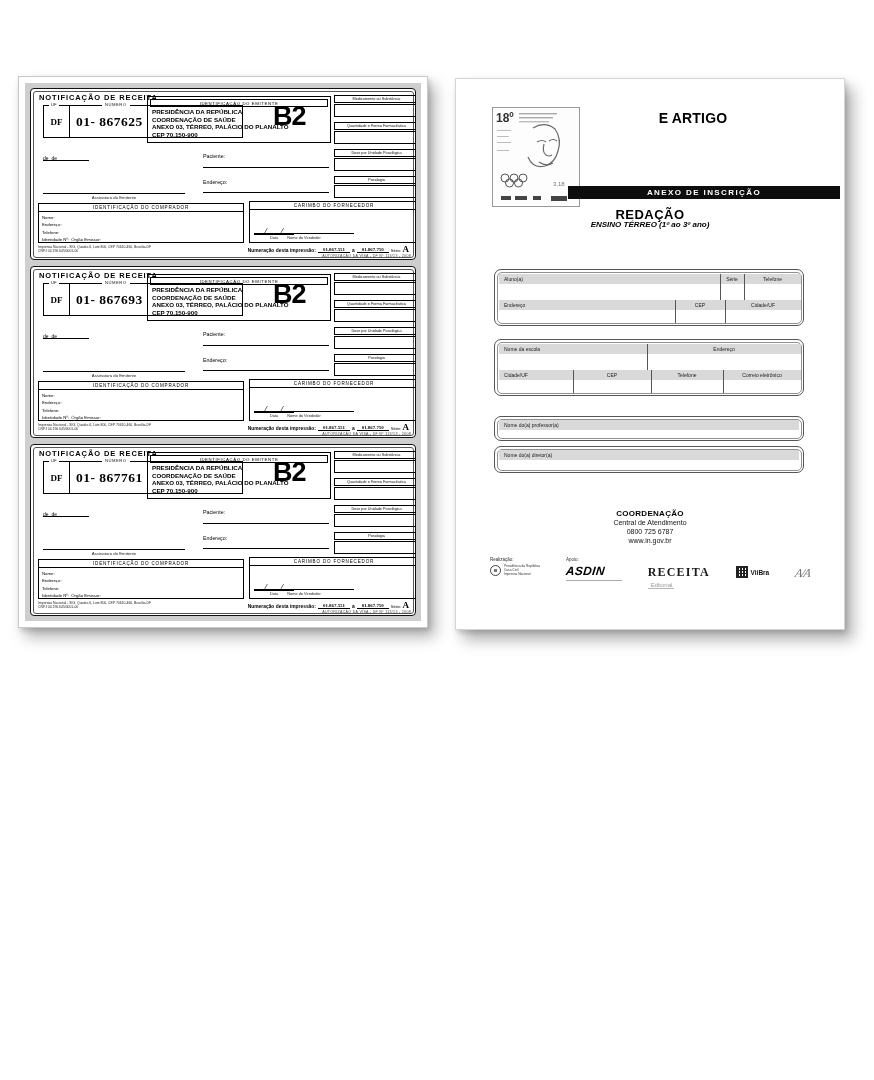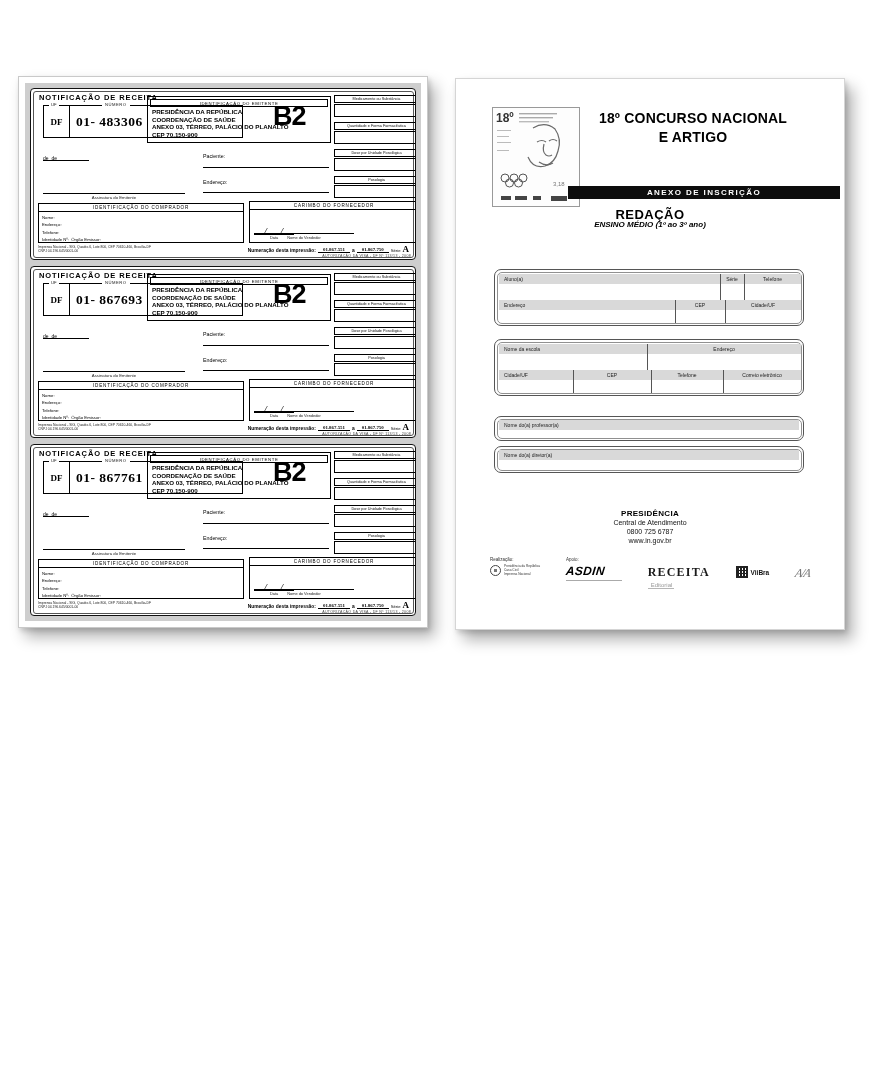--- a/index.html
+++ b/index.html
@@ -109,21 +109,21 @@
 <div class="canvas">
 
   <div class="page-left">
     <div class="gray-panel" id="slips-host">
   <div class="slip">
     <div class="nr-title">NOTIFICAÇÃO DE RECEITA</div>
     <div class="numbox">
       <span class="uf-lbl">UF</span>
       <span class="num-lbl">NÚMERO</span>
       <span class="df-cell">DF</span>
-      <span class="num-val">01- 483306</span>
+      <span class="num-val">01- 867625</span>
     </div>
     <div class="b2">B2</div>
     <div class="emit-box">
       <div class="emit-head">IDENTIFICAÇÃO DO EMITENTE</div>
       <div class="emit-addr">
         <span style="position:static;display:block">PRESIDÊNCIA DA REPÚBLICA</span>
         <span style="position:static;display:block">COORDENAÇÃO DE SAÚDE</span>
         <span style="position:static;display:block">ANEXO 03, TÉRREO, PALÁCIO DO PLANALTO</span>
         <span style="position:static;display:block">CEP 70.150-900</span>
       </div>
@@ -454,27 +454,26 @@
         <g fill="#444">
           <rect x="8" y="88" width="10" height="4"></rect>
             <rect x="22" y="88" width="12" height="4"></rect>
           <rect x="40" y="88" width="8" height="4"></rect>
             <rect x="58" y="88" width="16" height="5"></rect>
         </g>
       </svg>
     </div>
 
     <div class="titleblock">
-      <div>18º CONCURSO NACIONAL</div>
       <div>E ARTIGO</div>
     </div>
 
     <div class="banner">ANEXO DE INSCRIÇÃO</div>
     <div class="cat">REDAÇÃO</div>
-    <div class="level">ENSINO MÉDIO (1º ao 3º ano)</div>
+    <div class="level">ENSINO TÉRREO (1º ao 3º ano)</div>
 
     <div class="rbox box-student">
       <div class="strip lbl-left" style="left:4px;width:221px;top:4px">Aluno(a)</div>
       <div class="strip lbl-center" style="left:225px;width:24px;top:4px">Série</div>
       <div class="strip lbl-center" style="left:249px;width:57px;top:4px">Telefone</div>
       <div class="vline" style="left:225px;top:4px;height:26px"></div>
       <div class="vline" style="left:249px;top:4px;height:26px"></div>
       <div class="strip lbl-left" style="left:4px;width:176px;top:30px">Endereço</div>
       <div class="strip lbl-center" style="left:180px;width:50px;top:30px">CEP</div>
       <div class="strip lbl-center" style="left:230px;width:76px;top:30px">Cidade/UF</div>
@@ -497,21 +496,21 @@
 
     <div class="rbox box-prof">
       <div class="strip lbl-left" style="left:4px;right:4px;top:3px">Nome do(a) professor(a)</div>
     </div>
 
     <div class="rbox box-dir">
       <div class="strip lbl-left" style="left:4px;right:4px;top:3px">Nome do(a) diretor(a)</div>
     </div>
 
     <div class="info">
-      <div class="info-title">PRESIDÊNCIA</div>
+      <div class="info-title">COORDENAÇÃO</div>
       <div class="info-line">Central de Atendimento</div>
       <div class="info-line">0800 725 6787</div>
       <div class="info-line">www.in.gov.br</div>
     </div>
 
     <div class="logos">
       <div class="logo-blk">
         <span class="tiny-lbl" style="position:static">Realização:</span>
         <span class="realiz-row" style="position:static">
           <span class="crest" style="position:static"></span>

